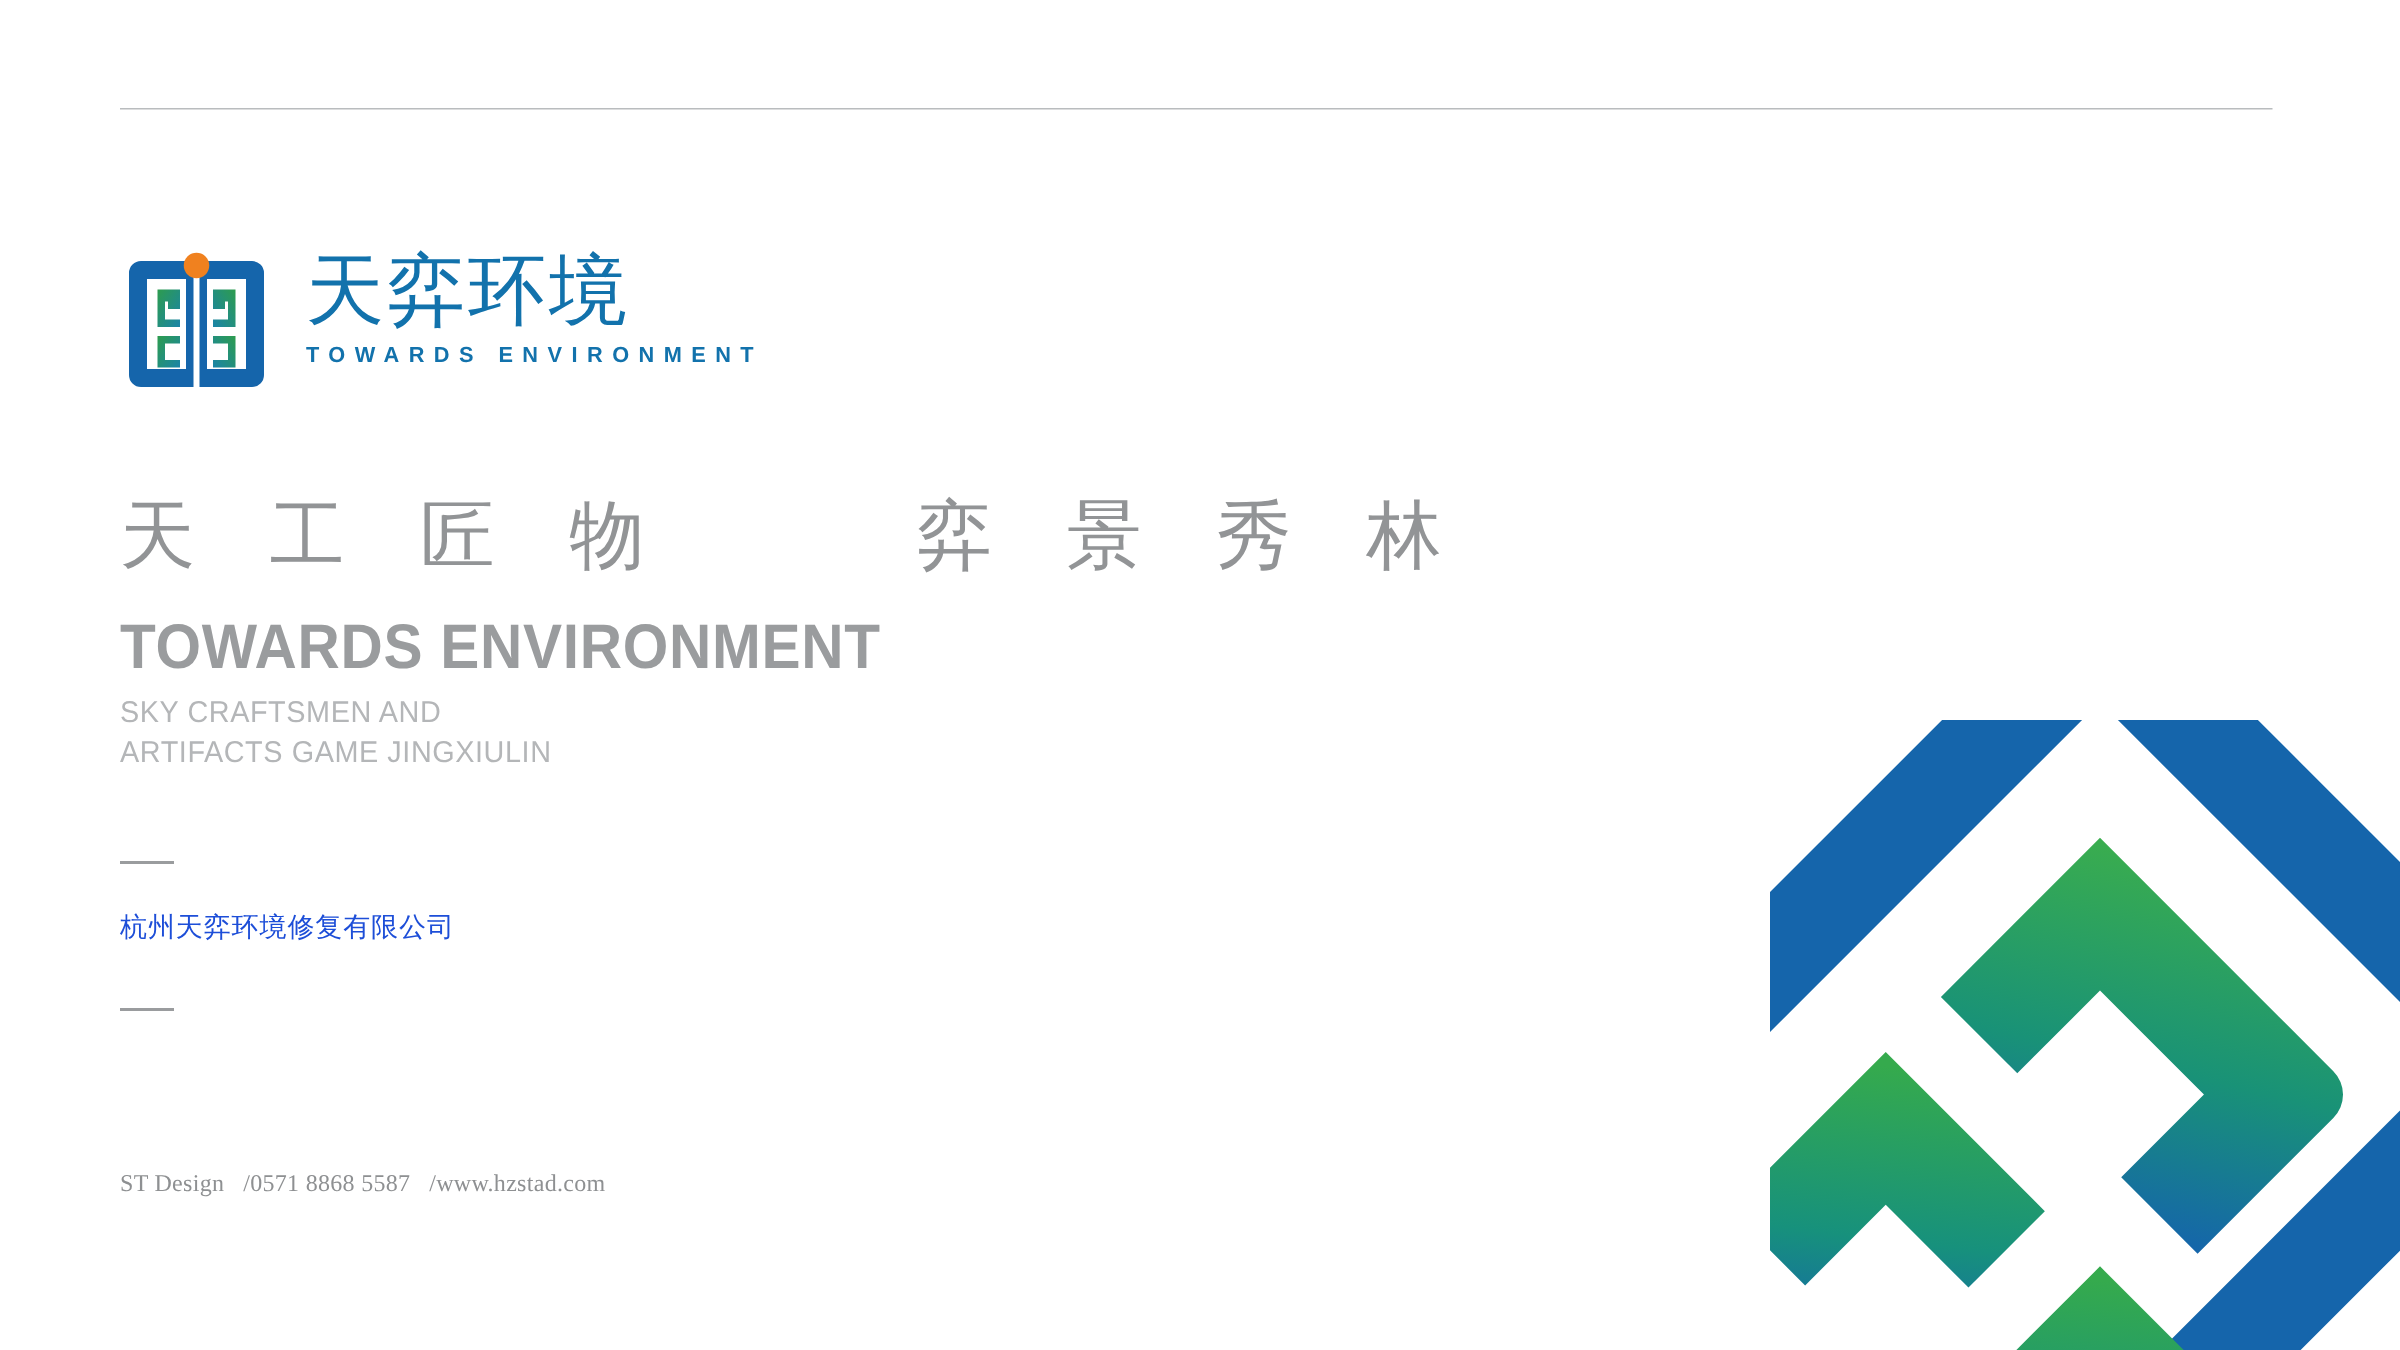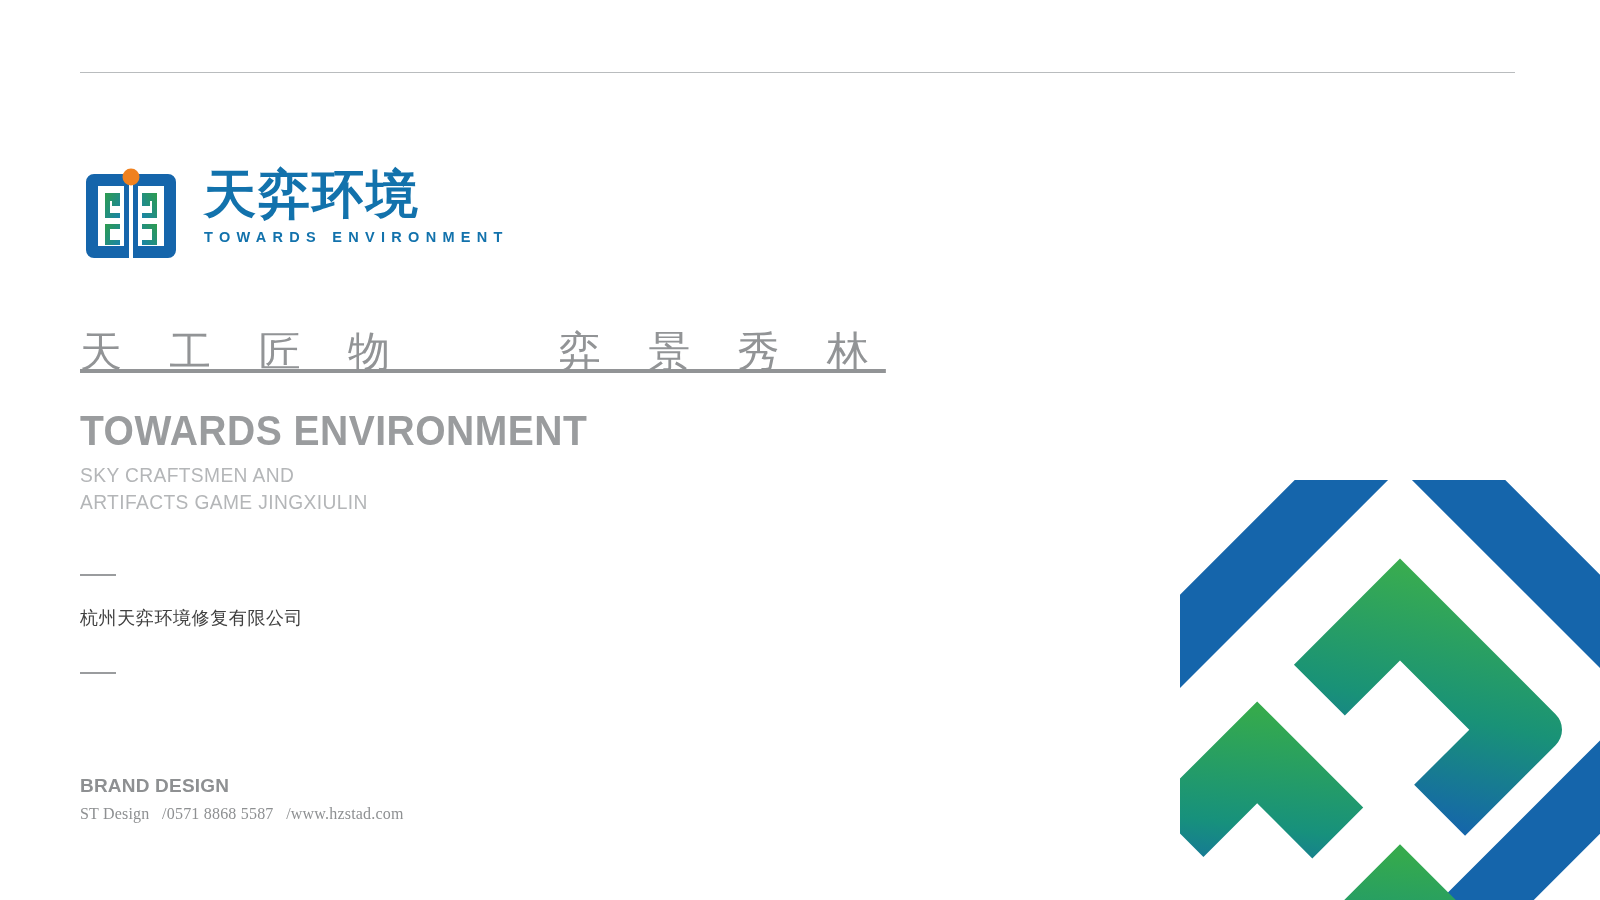--- a/index.html
+++ b/index.html
@@ -44,48 +44,47 @@
   }
   .logo-type {
     margin-left: 22px;
     display: flex;
     flex-direction: column;
     justify-content: flex-start;
   }
   .logo-cn {
     font-family: "DejaVu Sans", "Liberation Sans", sans-serif;
     font-size: 52px;
-    font-weight: bold;
+    font-weight: normal;
     line-height: 1;
     color: #1272ac;
     letter-spacing: 2px;
     white-space: nowrap;
   }
   .logo-en {
     margin-top: 9px;
     font-size: 14.5px;
     font-weight: bold;
     color: #1272ac;
     letter-spacing: 6.3px;
     white-space: nowrap;
   }
 
   
   .slogan-cn {
     position: absolute;
     left: 80px;
     top: 326px;
     font-family: "DejaVu Sans", "Liberation Sans", sans-serif;
-    font-size: 42px;
+    font-size: 50px;
     font-weight: 400;
     color: #929496;
     letter-spacing: 17px;
     line-height: 1.25;
     white-space: pre;
-    text-decoration: underline;
   }
   .slogan-en {
     position: absolute;
     left: 80px;
     top: 408px;
     font-family: "Liberation Sans", sans-serif;
     font-size: 42px;
     font-weight: bold;
     color: #9a9c9e;
     letter-spacing: 0.5px;
@@ -120,21 +119,21 @@
   .rule-short.upper { top: 574px; }
   .rule-short.lower { top: 672px; }
 
   .company {
     position: absolute;
     left: 80px;
     top: 606px;
     font-family: "DejaVu Sans", "Liberation Sans", sans-serif;
     font-size: 18px;
     font-weight: 400;
-    color: #404040;
+    color: #1d4ed8;
     letter-spacing: 0.6px;
     white-space: nowrap;
   }
 
   
   .footer {
     position: absolute;
     left: 80px;
     top: 774px;
   }
@@ -229,21 +228,20 @@
   <div class="slogan-sub">
     <div>SKY CRAFTSMEN AND</div>
     <div>ARTIFACTS GAME JINGXIULIN</div>
   </div>
 
   <div class="rule-short upper"></div>
   <div class="company">杭州天弈环境修复有限公司</div>
   <div class="rule-short lower"></div>
 
   <div class="footer">
-    <div class="footer-title">BRAND DESIGN</div>
     <div class="footer-contact">ST Design   /0571 8868 5587   /www.hzstad.com</div>
   </div>
 
   <div class="corner-graphic">
     <svg viewBox="0 0 700 700" xmlns="http://www.w3.org/2000/svg" aria-hidden="true">
       <defs>
         <linearGradient id="gcorner1" x1="0" y1="0" x2="1" y2="1">
           <stop offset="0%" stop-color="#3aad4e"></stop>
           <stop offset="55%" stop-color="#199277"></stop>
           <stop offset="100%" stop-color="#1565ab"></stop>

